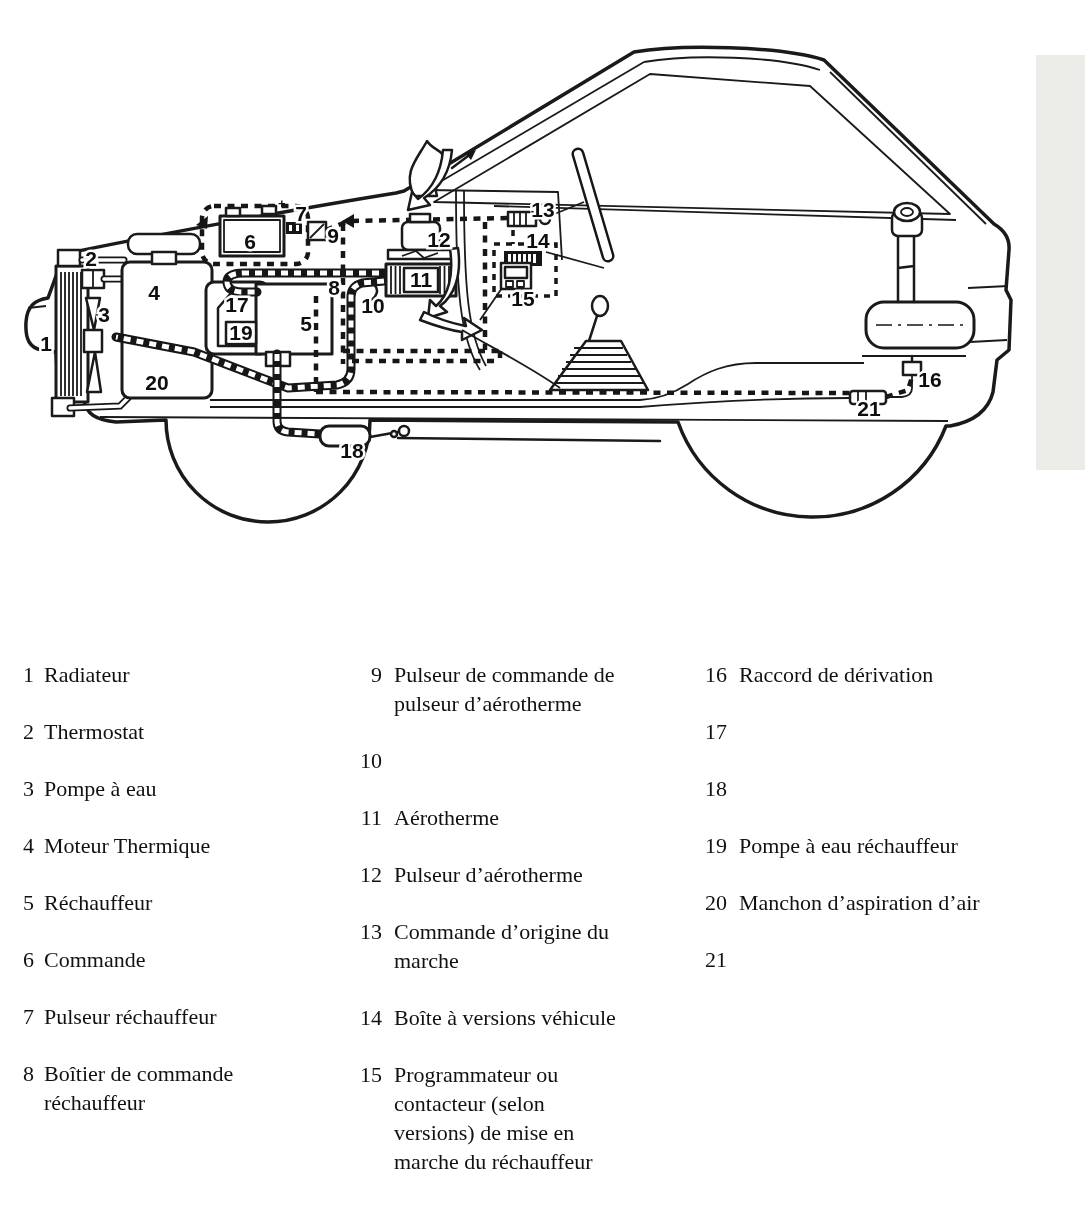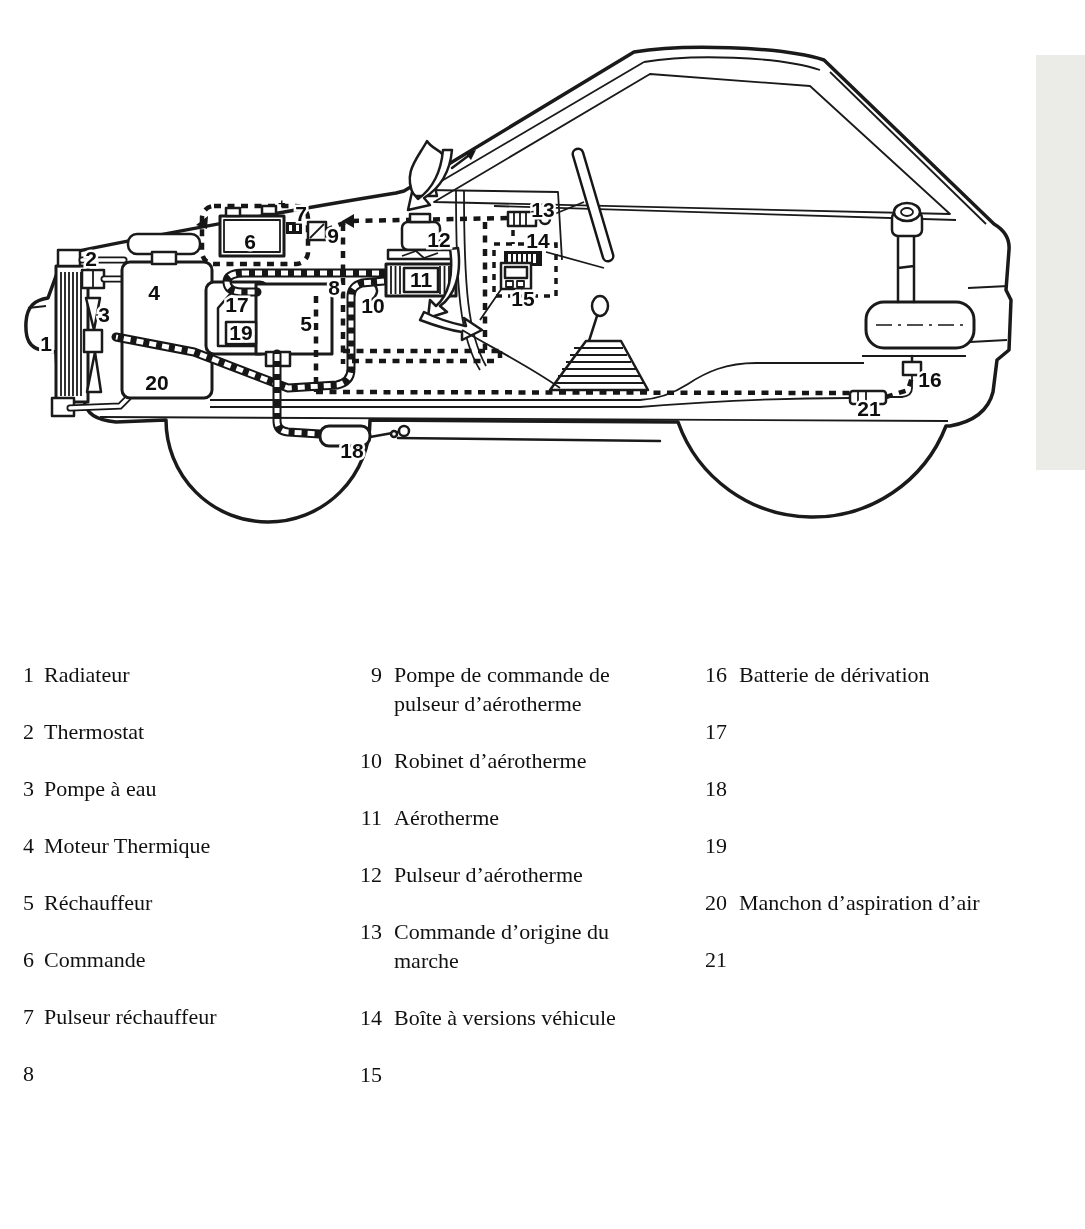--- a/index.html
+++ b/index.html
@@ -248,66 +248,72 @@
       <div class="item">
           <span class="num">6</span>
           <span class="txt">Commande</span>
         </div>
       <div class="item">
           <span class="num">7</span>
           <span class="txt">Pulseur réchauffeur</span>
         </div>
       <div class="item">
           <span class="num">8</span>
+          <span class="txt">Boîtier de commande
+réchauffeur</span>
         </div>
     </div>
     <div class="lcol lcol-2">
       <div class="item">
           <span class="num">9</span>
-          <span class="txt">Pompe de commande de
+          <span class="txt">Pulseur de commande de
 pulseur d’aérotherme</span>
         </div>
       <div class="item">
           <span class="num">10</span>
-          <span class="txt">Robinet d’aérotherme</span>
         </div>
       <div class="item">
           <span class="num">11</span>
           <span class="txt">Aérotherme</span>
         </div>
       <div class="item">
           <span class="num">12</span>
           <span class="txt">Pulseur d’aérotherme</span>
         </div>
       <div class="item">
           <span class="num">13</span>
           <span class="txt">Commande d’origine du
 marche</span>
         </div>
       <div class="item">
           <span class="num">14</span>
           <span class="txt">Boîte à versions véhicule</span>
         </div>
       <div class="item">
           <span class="num">15</span>
+          <span class="txt">Programmateur ou
+contacteur (selon
+versions) de mise en
+marche du réchauffeur</span>
         </div>
     </div>
     <div class="lcol lcol-3">
       <div class="item">
           <span class="num">16</span>
-          <span class="txt">Batterie de dérivation</span>
+          <span class="txt">Raccord de dérivation</span>
         </div>
       <div class="item">
           <span class="num">17</span>
         </div>
       <div class="item">
           <span class="num">18</span>
         </div>
       <div class="item">
           <span class="num">19</span>
+          <span class="txt">Pompe à eau réchauffeur</span>
         </div>
       <div class="item">
           <span class="num">20</span>
           <span class="txt">Manchon d’aspiration d’air</span>
         </div>
       <div class="item">
           <span class="num">21</span>
         </div>
     </div>
   </div>

